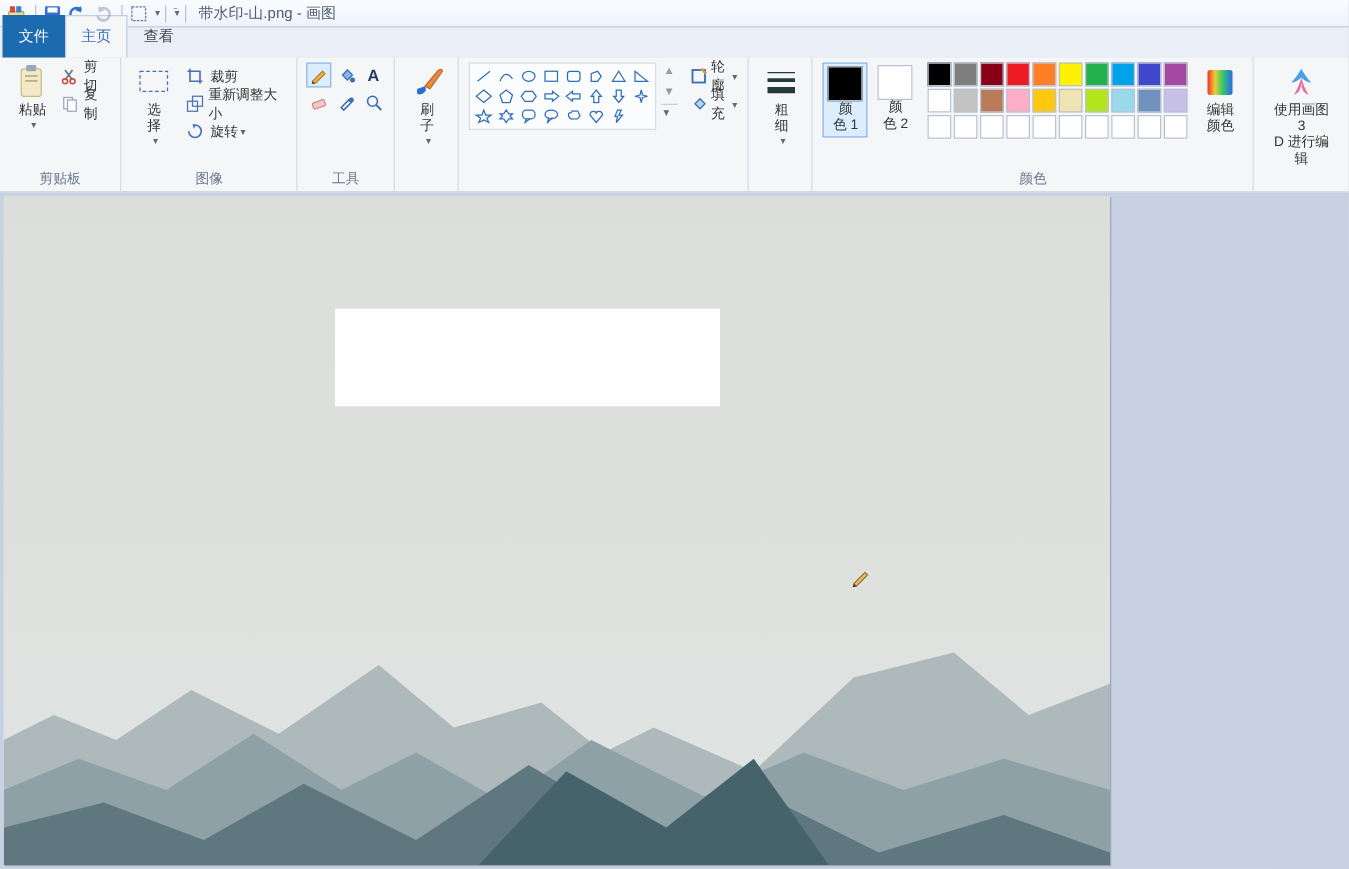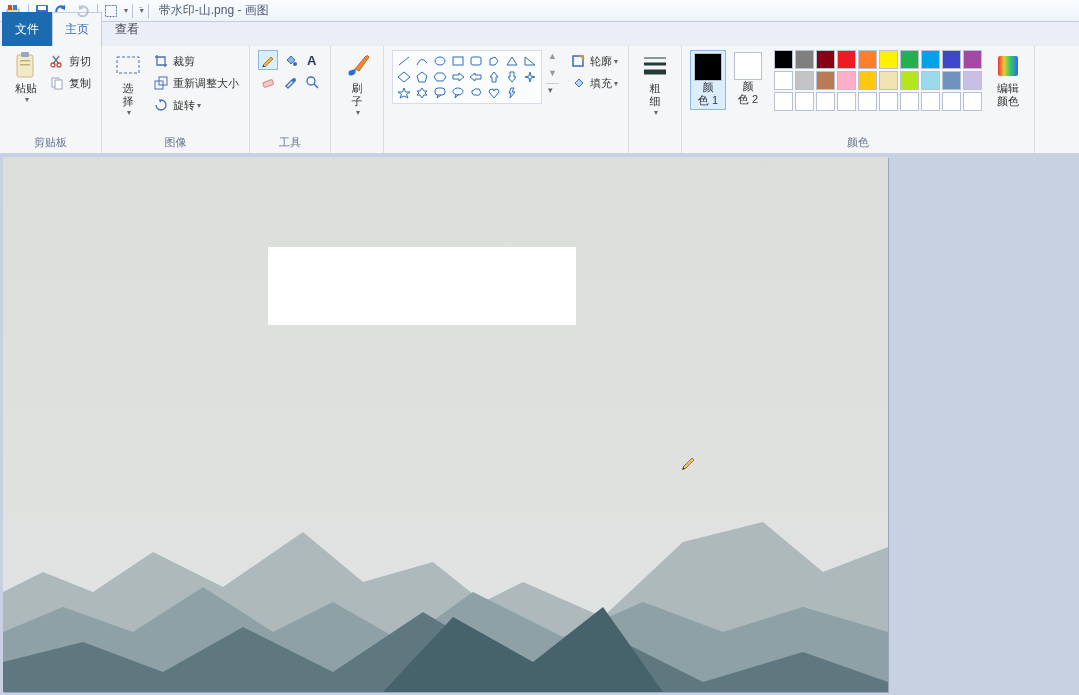--- a/index.html
+++ b/index.html
@@ -485,20 +485,32 @@
             </svg>
           </span>
         <span class="lbl">编辑
 颜色</span>
       </div>
     </div>
     <div class="group-label">颜色</div>
   </div>
 
   <div class="group" style="border-right:none">
+    <div class="group-body">
+      <div class="big-btn" style="max-width:72px">
+        <span class="ic">
+            <svg width="28" height="28">
+              <path d="M14 3 Q10 10 6 14 Q10 14 14 10 Q18 14 22 14 Q18 10 14 3 Z" fill="#4aa0e8"></path>
+              <path d="M14 10 Q12 18 8 24 Q14 22 14 14 Q14 22 20 24 Q16 18 14 10 Z" fill="#e86aa0"></path>
+            </svg>
+          </span>
+        <span class="lbl">使用画图 3
+D 进行编辑</span>
+      </div>
+    </div>
     <div class="group-label">&nbsp;</div>
   </div>
 
 </div>
 
 <div class="canvas-area">
   <div class="canvas">
     <div class="sky"></div>
     <div class="mt1">
       <svg viewBox="0 0 885 260" preserveAspectRatio="none">

